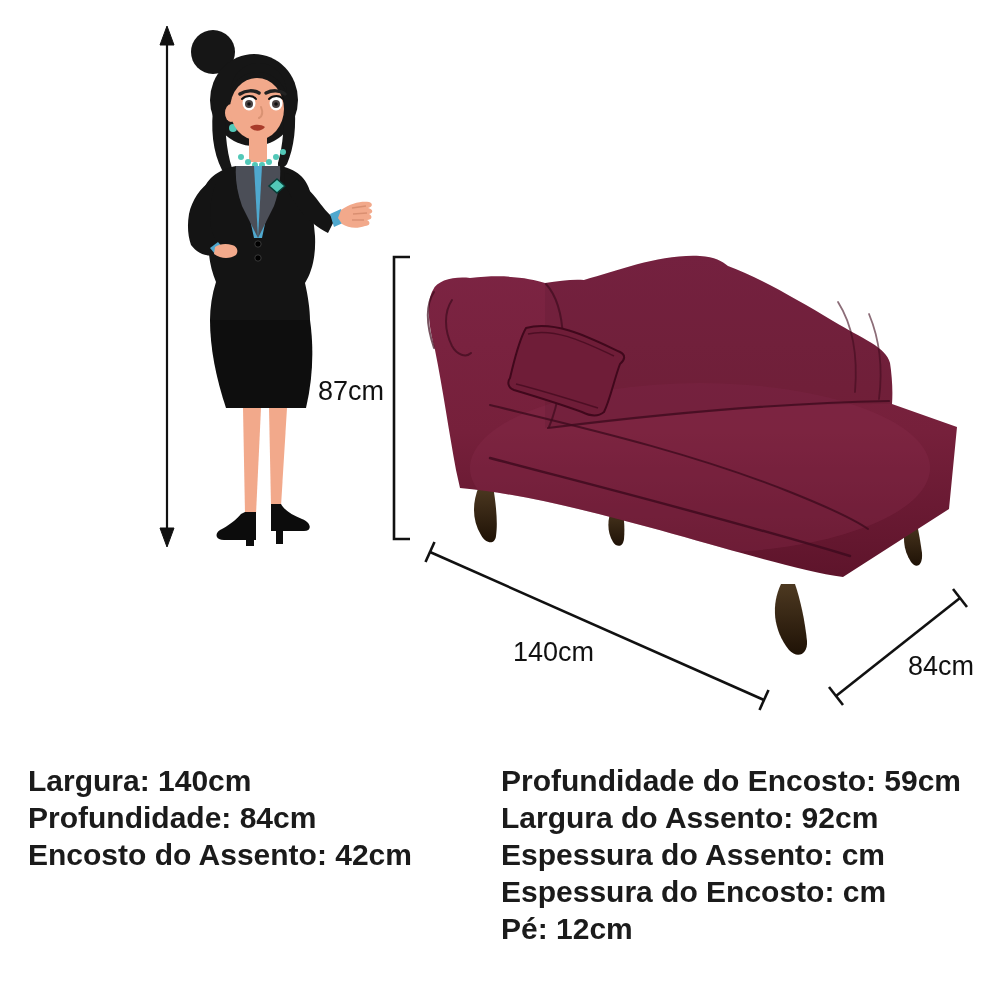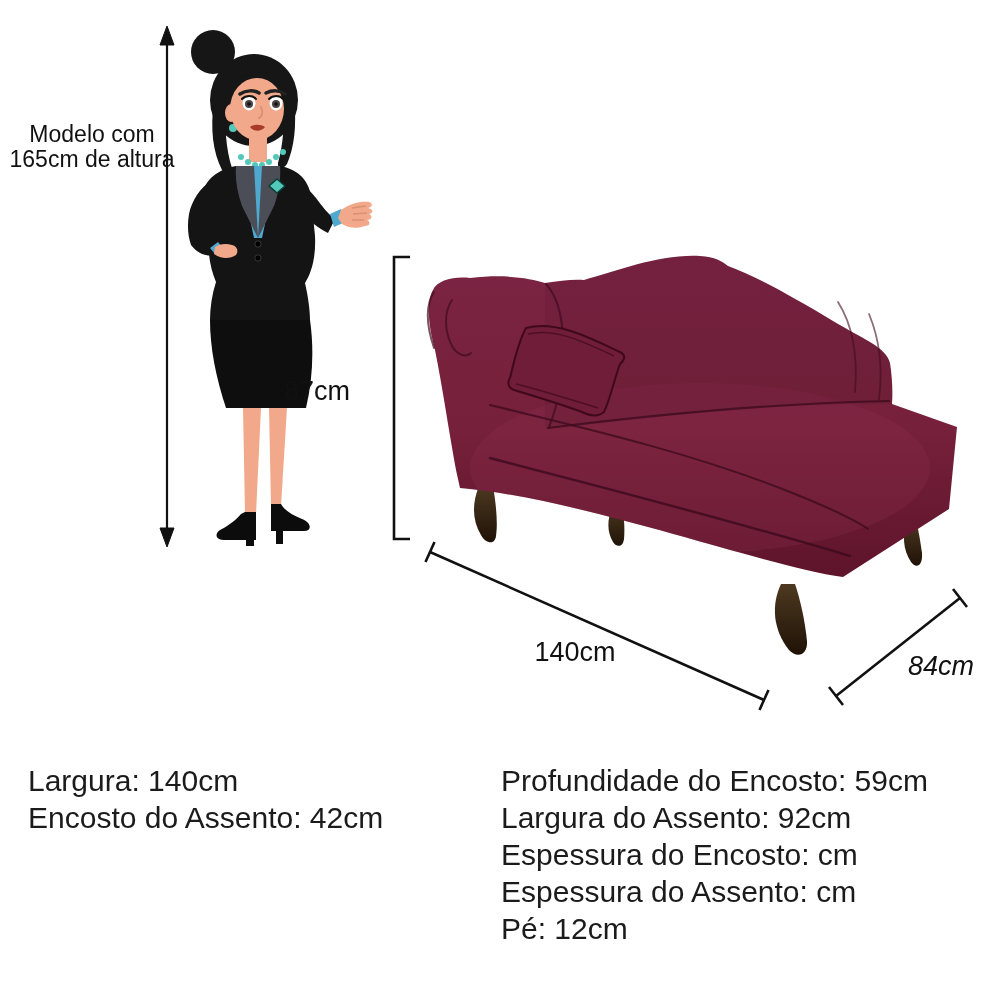--- a/index.html
+++ b/index.html
@@ -6,24 +6,24 @@
   .stage{
     position:relative;width:1000px;height:1000px;background:#ffffff;overflow:hidden;
     font-family:"Liberation Sans", sans-serif;color:#1b1b1b;
   }
   .scene{position:absolute;left:0;top:0;width:1000px;height:1000px;}
   .model-note{
     position:absolute;left:6px;top:122px;width:172px;text-align:center;
     font-size:23px;line-height:25px;color:#111;
   }
   .dim-label{position:absolute;font-size:27px;color:#111;white-space:nowrap;}
-  .dim-height{left:284px;top:376px;width:100px;}
-  .dim-width{left:513px;top:637px;width:124px;text-align:center;}
-  .dim-depth{left:884px;top:651px;width:114px;text-align:center;font-style:italic;}
-  .specs{position:absolute;top:762px;font-size:30px;line-height:37px;color:#1b1b1b;}
+  .dim-height{left:284px;top:376px;width:100px;text-align:right;}
+  .dim-width{left:513px;top:637px;width:124px;text-align:left;}
+  .dim-depth{left:884px;top:651px;width:114px;text-align:center;}
+  .specs{position:absolute;top:762px;font-size:30px;line-height:37px;color:#1b1b1b;font-weight:bold;}
   .specs-left{left:28px;width:460px;}
   .specs-right{left:501px;width:495px;}
   .spec-row{white-space:nowrap;}
 </style>
 </head>
 <body>
 
 <div class="stage">
 
   <svg class="scene" viewBox="0 0 1000 1000">
@@ -161,35 +161,32 @@
       </g>
 
       <g fill="none" stroke-width="2.6">
         <line x1="836" y1="696" x2="960" y2="598"></line>
         <line x1="829" y1="687" x2="843" y2="705"></line>
         <line x1="953" y1="589" x2="967" y2="607"></line>
       </g>
     </g>
   </svg>
 
-  <div class="model-note">
-    <div>Modelo com</div>
-    <div>165cm de altura</div>
-  </div>
 
   <div class="dim-label dim-height">87cm</div>
   <div class="dim-label dim-width">140cm</div>
   <div class="dim-label dim-depth">84cm</div>
 
   <div class="specs specs-left">
     <div class="spec-row">Largura: 140cm</div>
+    <div class="spec-row">Profundidade: 84cm</div>
     <div class="spec-row">Encosto do Assento: 42cm</div>
   </div>
 
   <div class="specs specs-right">
     <div class="spec-row">Profundidade do Encosto: 59cm</div>
     <div class="spec-row">Largura do Assento: 92cm</div>
+    <div class="spec-row">Espessura do Assento: cm</div>
     <div class="spec-row">Espessura do Encosto: cm</div>
-    <div class="spec-row">Espessura do Assento: cm</div>
     <div class="spec-row">Pé: 12cm</div>
   </div>
 
 </div>
 
 </body></html>

